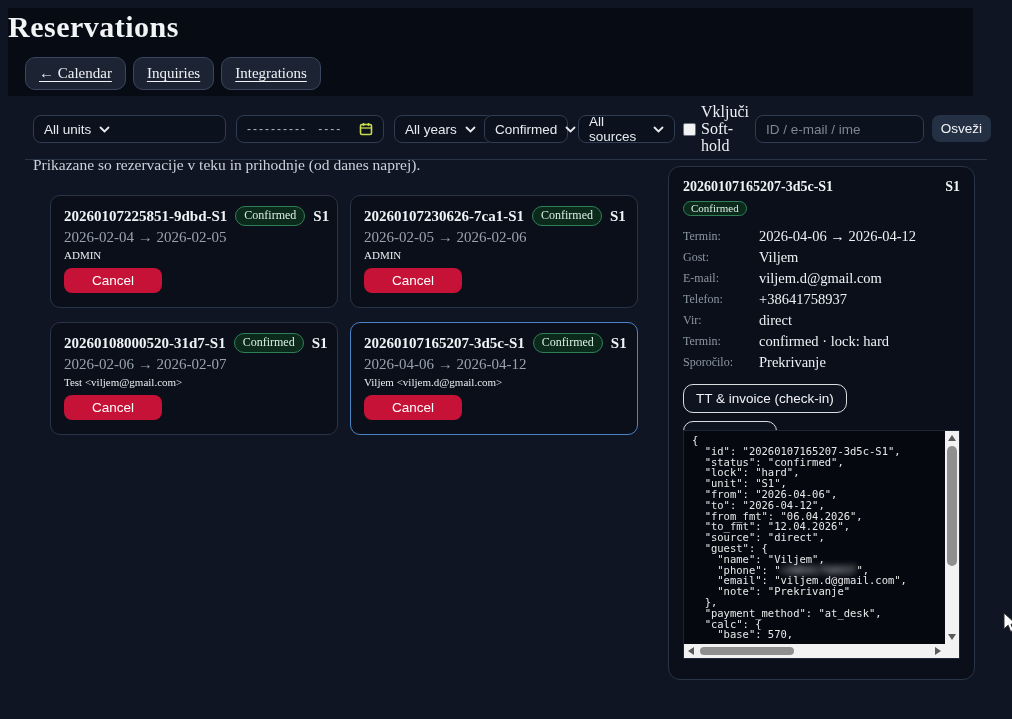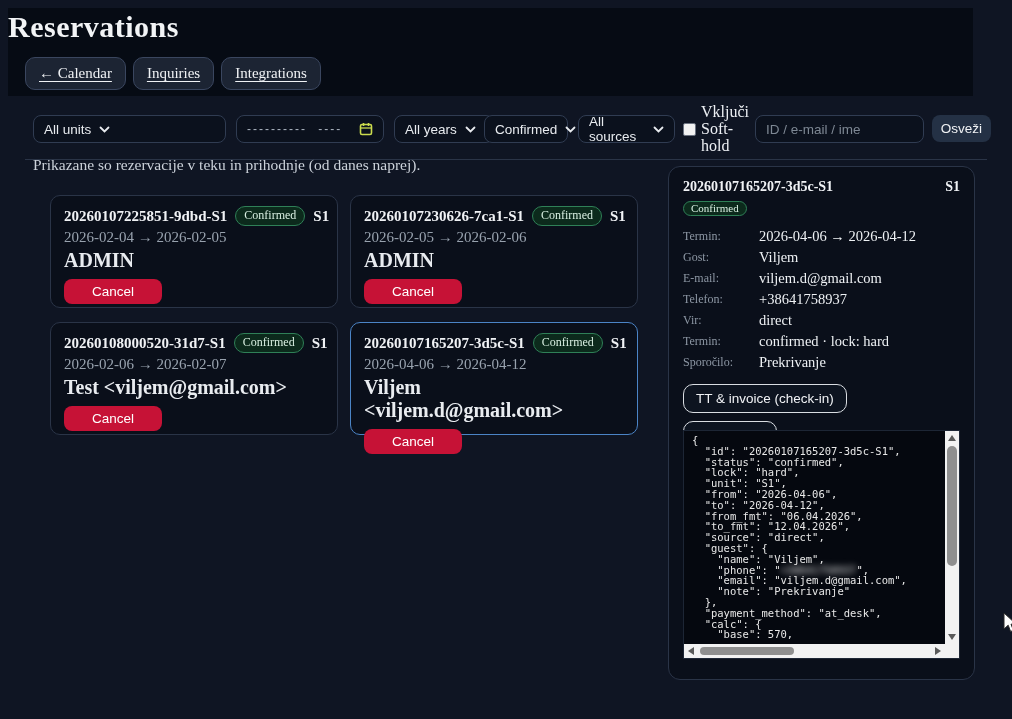--- a/index.html
+++ b/index.html
@@ -33,21 +33,21 @@
   .info-line { position:absolute; left:33px; top:156px; font-size:15.5px; color:#ccd2da; }
 
   
   .card { position:absolute; width:288px; height:113px; background:#0a0f1a; border:1px solid #2a3447; border-radius:10px; padding:10px 13px; cursor:pointer; }
   .card.selected { border:1.5px solid #4b84c6; }
   .card-top { display:flex; align-items:center; gap:8px; }
   .card-id { font-weight:bold; font-size:15px; color:#f0f2f5; white-space:nowrap; }
   .badge { background:#0c2a1c; border:1px solid #2f8057; border-radius:999px; padding:1px 8px 2px; font-size:12px; color:#d9efe2; white-space:nowrap; }
   .unit { margin-left:auto; font-weight:bold; font-size:15px; color:#f0f2f5; }
   .card-dates { margin-top:3px; font-size:15px; color:#98a2ae; }
-  .card-guest { margin-top:3px; font-size:20px; color:#e9ecf0;font-weight:bold; }
+  .card-guest { margin-top:3px; font-size:11px; color:#e9ecf0; }
   .btn-cancel { margin-top:7px; background:#c61236; color:#ffffff; border:none; border-radius:8px; padding:5px 28px;
                 font-family:"Liberation Sans", sans-serif; font-size:13.5px; cursor:pointer; }
 
   
   .detail { position:absolute; left:668px; top:166px; width:307px; height:514px; background:#0a0f1a; border:1px solid #2a3447; border-radius:12px; padding:12px 14px; }
   .d-top { display:flex; align-items:center; }
   .d-id { font-weight:bold; font-size:14px; color:#f0f2f5; }
   .d-unit { margin-left:auto; font-weight:bold; font-size:14px; color:#f0f2f5; }
   .d-badge { display:inline-block; margin-top:6px; background:#0c2a1c; border:1px solid #2f8057; border-radius:999px; padding:0px 7px 1px; font-size:11px; color:#d9efe2; }
   .d-rows { margin-top:10px; }

